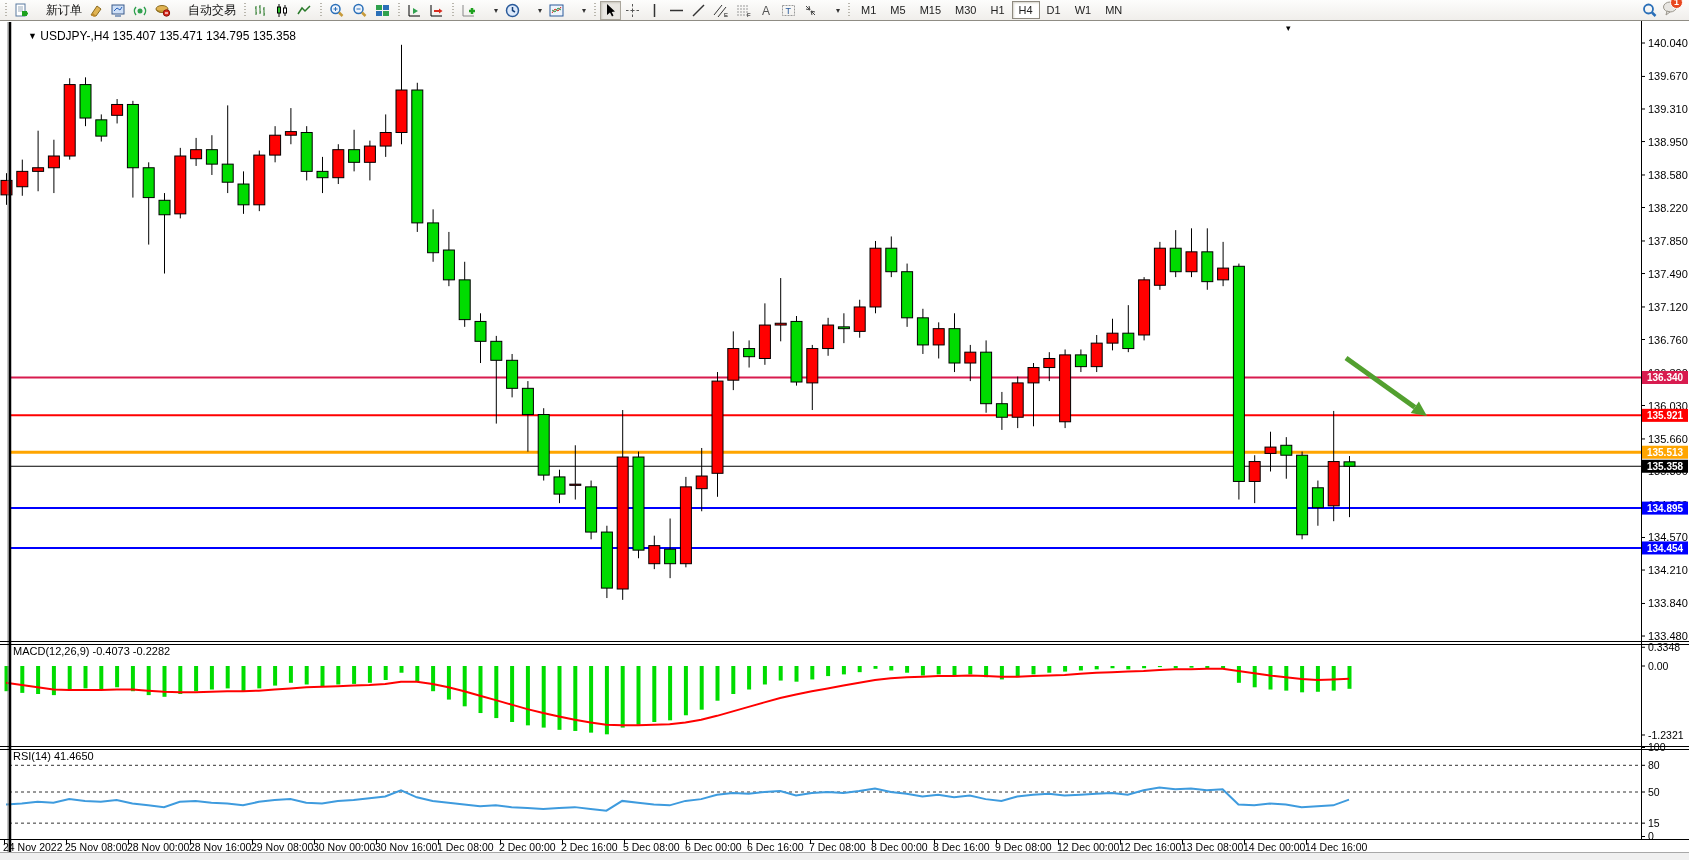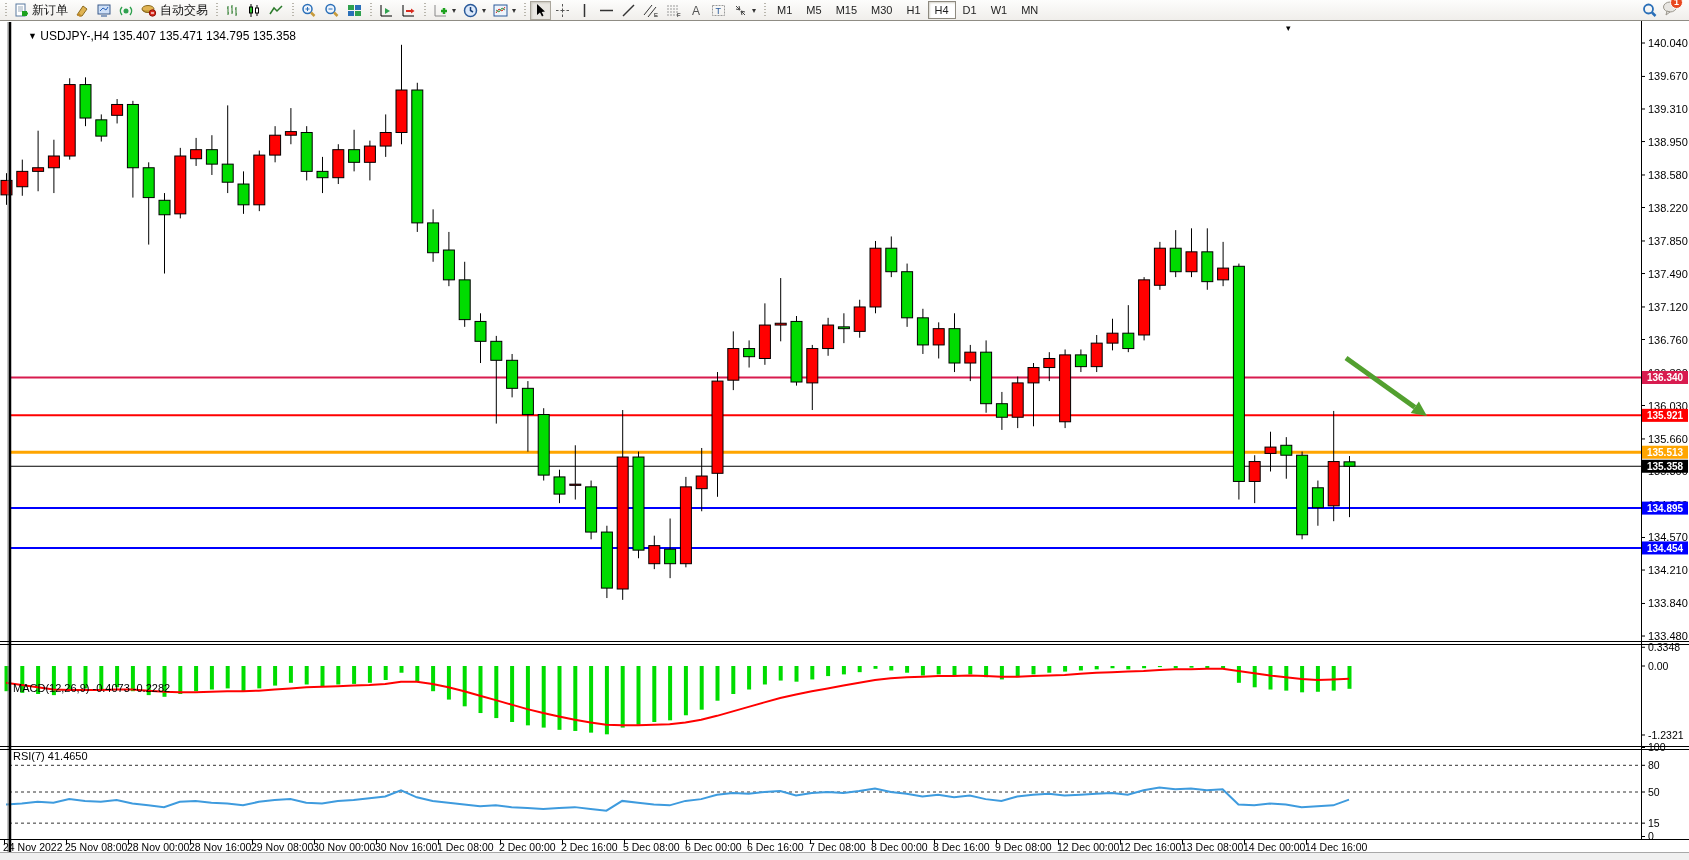--- a/index.html
+++ b/index.html
@@ -1,34 +1,34 @@
 <!DOCTYPE html>
 <html><head>
 <meta charset="utf-8">
 <style>
   html,body{margin:0;padding:0;}
   body{width:1689px;height:860px;background:#f0f0f0;font-family:"Liberation Sans",sans-serif;overflow:hidden;position:relative;}
   
   .toolbar{position:absolute;left:0;top:0;width:1689px;height:21px;background:linear-gradient(#fdfdfc,#f0eeeb);border-bottom:1px solid #8f8c84;display:flex;align-items:center;gap:1px;padding-left:1px;box-sizing:border-box;}
   .grip{width:5px;height:15px;margin:0 2px;background-image:repeating-linear-gradient(#b9b6ad 0 1px,transparent 1px 3px);background-size:2px 100%;background-repeat:no-repeat;background-position:center;}
-  .tbtn{height:19px;min-width:21px;display:inline-flex;align-items:center;justify-content:center;gap:3px;border:1px solid transparent;background:transparent;padding:0 2px;font:12px "Liberation Sans",sans-serif;color:#111;cursor:default;}
+  .tbtn{height:19px;min-width:21px;display:inline-flex;align-items:center;justify-content:center;gap:17px;border:1px solid transparent;background:transparent;padding:0 2px;font:12px "Liberation Sans",sans-serif;color:#111;cursor:default;}
   .tbtn.pressed{background:#e9e7e2;border:1px solid #aaa69c;box-shadow:inset 1px 1px 2px #c9c6bd;}
   .tbtn .lbl{white-space:nowrap;}
   .caret{font-size:8px;color:#333;margin-left:1px;}
   .tfwrap{display:flex;align-items:center;text-align:right;}
   .tf{font:11px "Liberation Sans",sans-serif;color:#222;padding:2px 6px;border:1px solid transparent;}
   .tf.active{background:#fff;border:1px solid #8e8a80;box-shadow:inset 1px 1px 2px #d6d3cb;}
   .spacer{flex:1;}
   .badge{position:absolute;right:-4px;top:-4px;background:#e8471f;color:#fff;font:bold 9px "Liberation Sans",sans-serif;border-radius:7px;min-width:11px;height:11px;line-height:11px;text-align:center;border:1px solid #fff;}
   .chatwrap{position:relative;margin-right:10px;}
   
   #chart-svg{position:absolute;left:0;top:21px;}
   .overlay{position:absolute;z-index:5;color:#000;}
   #symbol-title{left:13px;top:29px;font:12px "Liberation Sans",sans-serif;padding-left:15px;}
-  #macd-label{left:13px;top:682px;font:11px "Liberation Sans",sans-serif;}
+  #macd-label{left:13px;top:645px;font:11px "Liberation Sans",sans-serif;}
   #rsi-label{left:13px;top:750px;font:11px "Liberation Sans",sans-serif;}
   #scroll-arrow{left:1286px;top:23px;font:9px "Liberation Sans",sans-serif;}
   text{font-family:"Liberation Sans",sans-serif;}
 </style>
 </head>
 <body>
 
 <div class="toolbar">
   <span class="grip"></span>
   <button class="tbtn">
@@ -647,14 +647,14 @@
       <text x="1305" y="851" font-size="10.5" fill="#000">14 Dec 16:00</text>
     </g>
   </svg>
 
 <div class="overlay" id="symbol-title">
   <span style="font-size:9px;vertical-align:1px;">▼</span>
   <span>USDJPY-,H4</span>
   <span>135.407 135.471 134.795 135.358</span>
 </div>
 <div class="overlay" id="macd-label">MACD(12,26,9) -0.4073 -0.2282</div>
-<div class="overlay" id="rsi-label">RSI(7) 41.4650</div>
+<div class="overlay" id="rsi-label">RSI(14) 41.4650</div>
 <div class="overlay" id="scroll-arrow">▾</div>
 
 </body></html>

